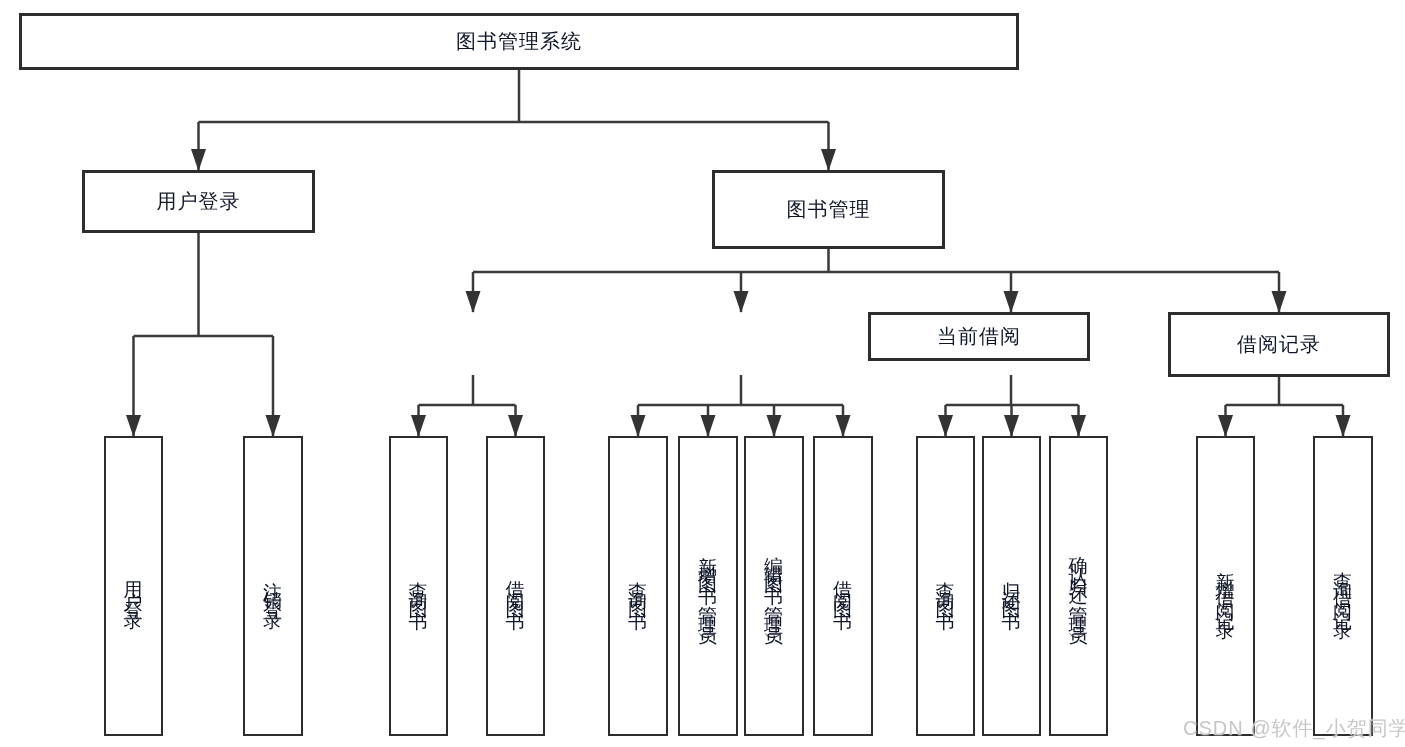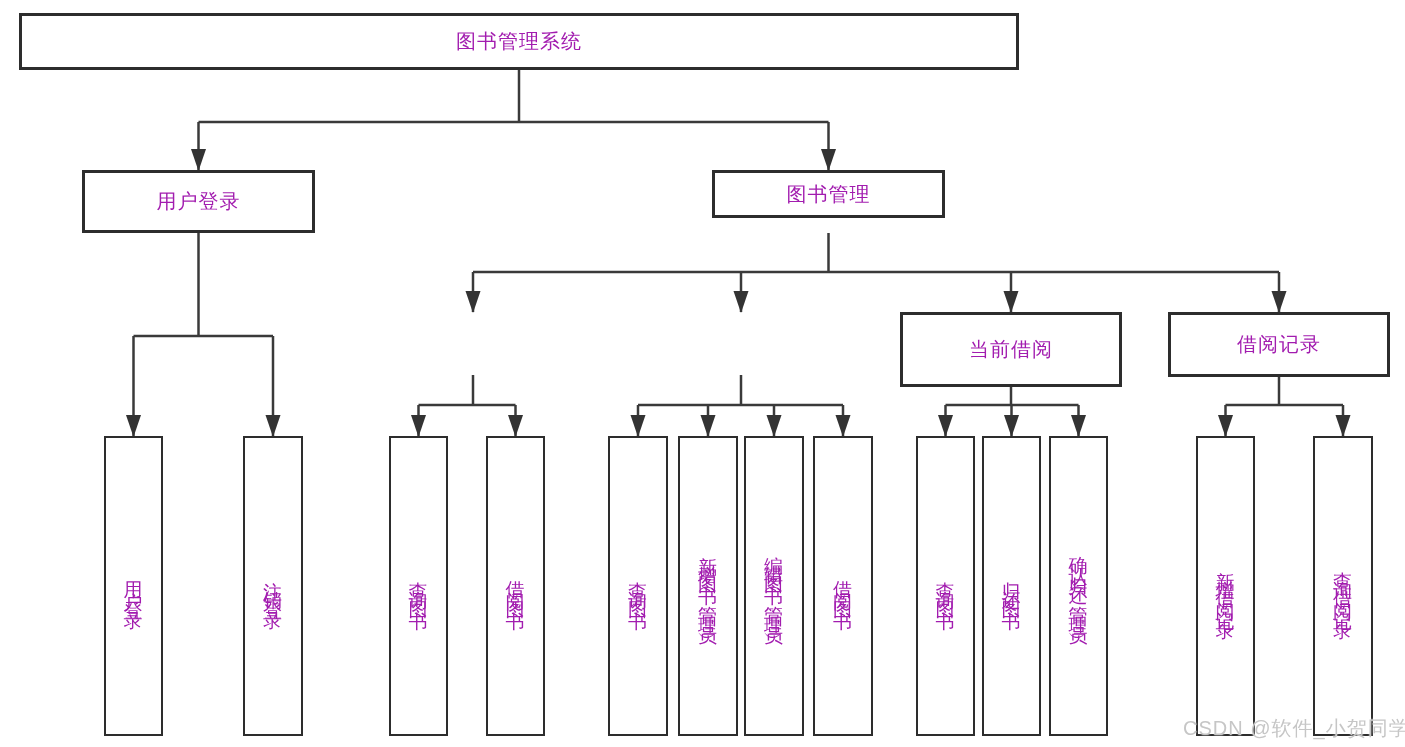--- a/index.html
+++ b/index.html
@@ -23,21 +23,21 @@
     pointer-events: none;
   }
   .node {
     position: absolute;
     box-sizing: border-box;
     background: #ffffff;
     border: 3px solid #2d2d2d;
     display: flex;
     align-items: center;
     justify-content: center;
-    color: #a21caf;
+    color: #0f172a;
   }
   .hnode {
     font-size: 20px;
     letter-spacing: 1px;
   }
   .vnode {
     border-width: 2.5px;
     writing-mode: vertical-rl;
     text-orientation: mixed;
     font-size: 19px;
@@ -131,25 +131,25 @@
     </g>
   </svg>
 
   <div class="node hnode" style="left:19px;top:13px;width:1000px;height:57px">
     <span class="lbl">图书管理系统</span>
   </div>
 
   <div class="node hnode" style="left:82px;top:170px;width:233px;height:63px">
     <span class="lbl">用户登录</span>
   </div>
-  <div class="node hnode" style="left:712px;top:170px;width:233px;height:48px">
+  <div class="node hnode" style="left:712px;top:170px;width:233px;height:79px">
     <span class="lbl">图书管理</span>
   </div>
 
-  <div class="node hnode" style="left:900px;top:312px;width:222px;height:75px">
+  <div class="node hnode" style="left:868px;top:312px;width:222px;height:49px">
     <span class="lbl">当前借阅</span>
   </div>
   <div class="node hnode" style="left:1168px;top:312px;width:222px;height:65px">
     <span class="lbl">借阅记录</span>
   </div>
 
   <div class="node vnode" style="left:104px;top:436px;width:59px;height:300px">
     <span class="lbl">用户登录</span>
   </div>
   <div class="node vnode" style="left:243px;top:436px;width:60px;height:300px">

